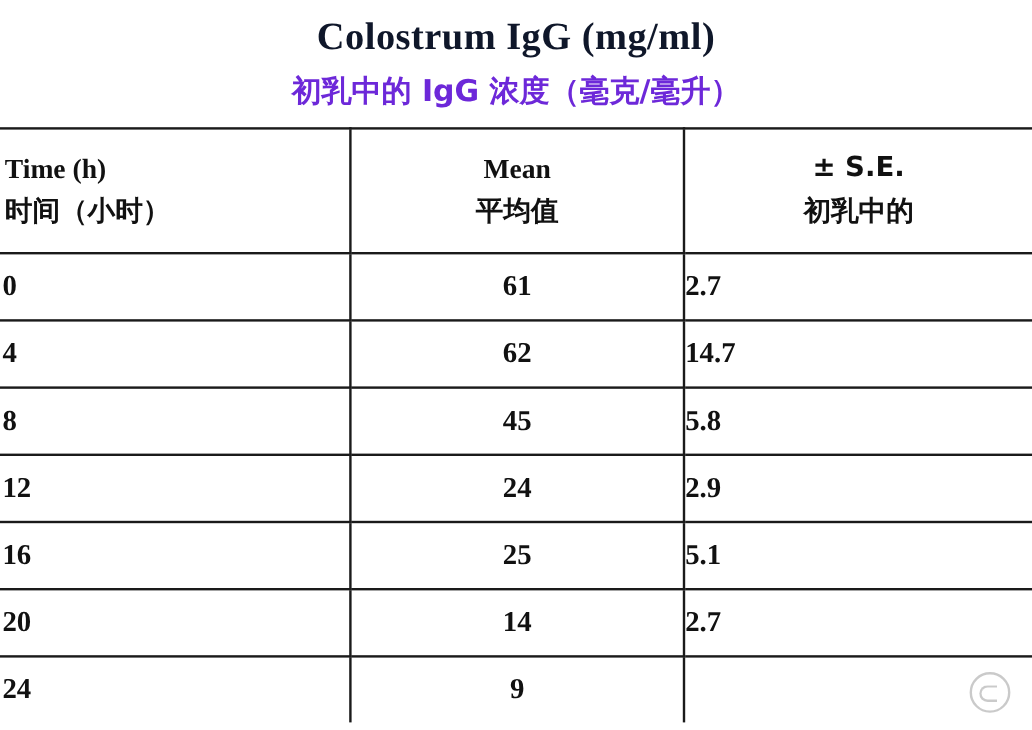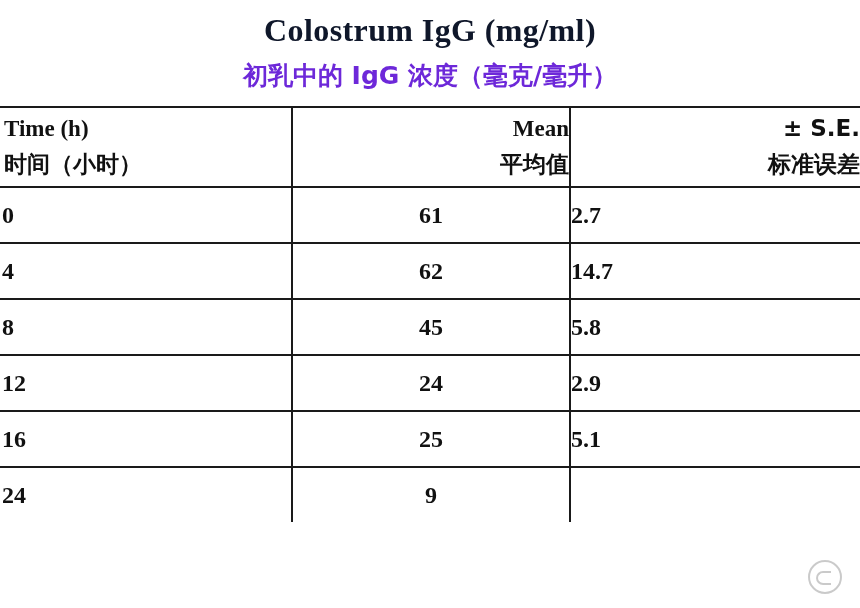--- a/index.html
+++ b/index.html
@@ -59,21 +59,21 @@
     font-family: "DejaVu Sans", sans-serif;
     font-weight: bold;
     font-size: 25px;
     line-height: 1.6;
     color: #6d28d9;
     margin-top: 2px;
   }
 
   
   .hdr {
-    height: 80px;
+    height: 104px;
   }
   .hdr-left {
     border-left: none !important;
     padding-left: 4px !important;
     text-align: left;
   }
   .hdr-right {
     border-right: none !important;
     border-radius: 18px;
   }
@@ -82,21 +82,21 @@
     font-weight: bold;
     font-size: 23px;
     line-height: 1.55;
   }
   .hdr-cn {
     font-family: "DejaVu Sans", sans-serif;
     font-weight: bold;
     font-size: 23px;
     line-height: 1.6;
   }
-  .center { text-align: right; }
+  .center { text-align: center; }
 
   .se-sym {
     font-family: "DejaVu Sans", sans-serif;
     font-weight: bold;
   }
 
   
   tr.data-row td {
     height: 54px;
     font-weight: bold;
@@ -180,21 +180,21 @@
         <td class="hdr-left">
           <div class="hdr-en">Time (h)</div>
           <div class="hdr-cn">时间（小时）</div>
         </td>
         <td class="center">
           <div class="hdr-en">Mean</div>
           <div class="hdr-cn">平均值</div>
         </td>
         <td class="center hdr-right">
           <div class="hdr-en se-sym">± S.E.</div>
-          <div class="hdr-cn">标准误差</div>
+          <div class="hdr-cn">初乳中的</div>
         </td>
       </tr>
 
       <tr class="data-row">
         <td class="time-cell">0</td>
         <td class="num-cell">61</td>
         <td class="se-cell">2.7</td>
       </tr>
       <tr class="data-row">
         <td class="time-cell">4</td>
@@ -208,20 +208,25 @@
       </tr>
       <tr class="data-row">
         <td class="time-cell">12</td>
         <td class="num-cell">24</td>
         <td class="se-cell">2.9</td>
       </tr>
       <tr class="data-row">
         <td class="time-cell">16</td>
         <td class="num-cell">25</td>
         <td class="se-cell">5.1</td>
+      </tr>
+      <tr class="data-row">
+        <td class="time-cell">20</td>
+        <td class="num-cell">14</td>
+        <td class="se-cell">2.7</td>
       </tr>
       <tr class="data-row">
         <td class="time-cell">24</td>
         <td class="num-cell">9</td>
         <td class="se-cell"></td>
       </tr>
     </tbody>
   </table>
 
   <div class="watermark">

